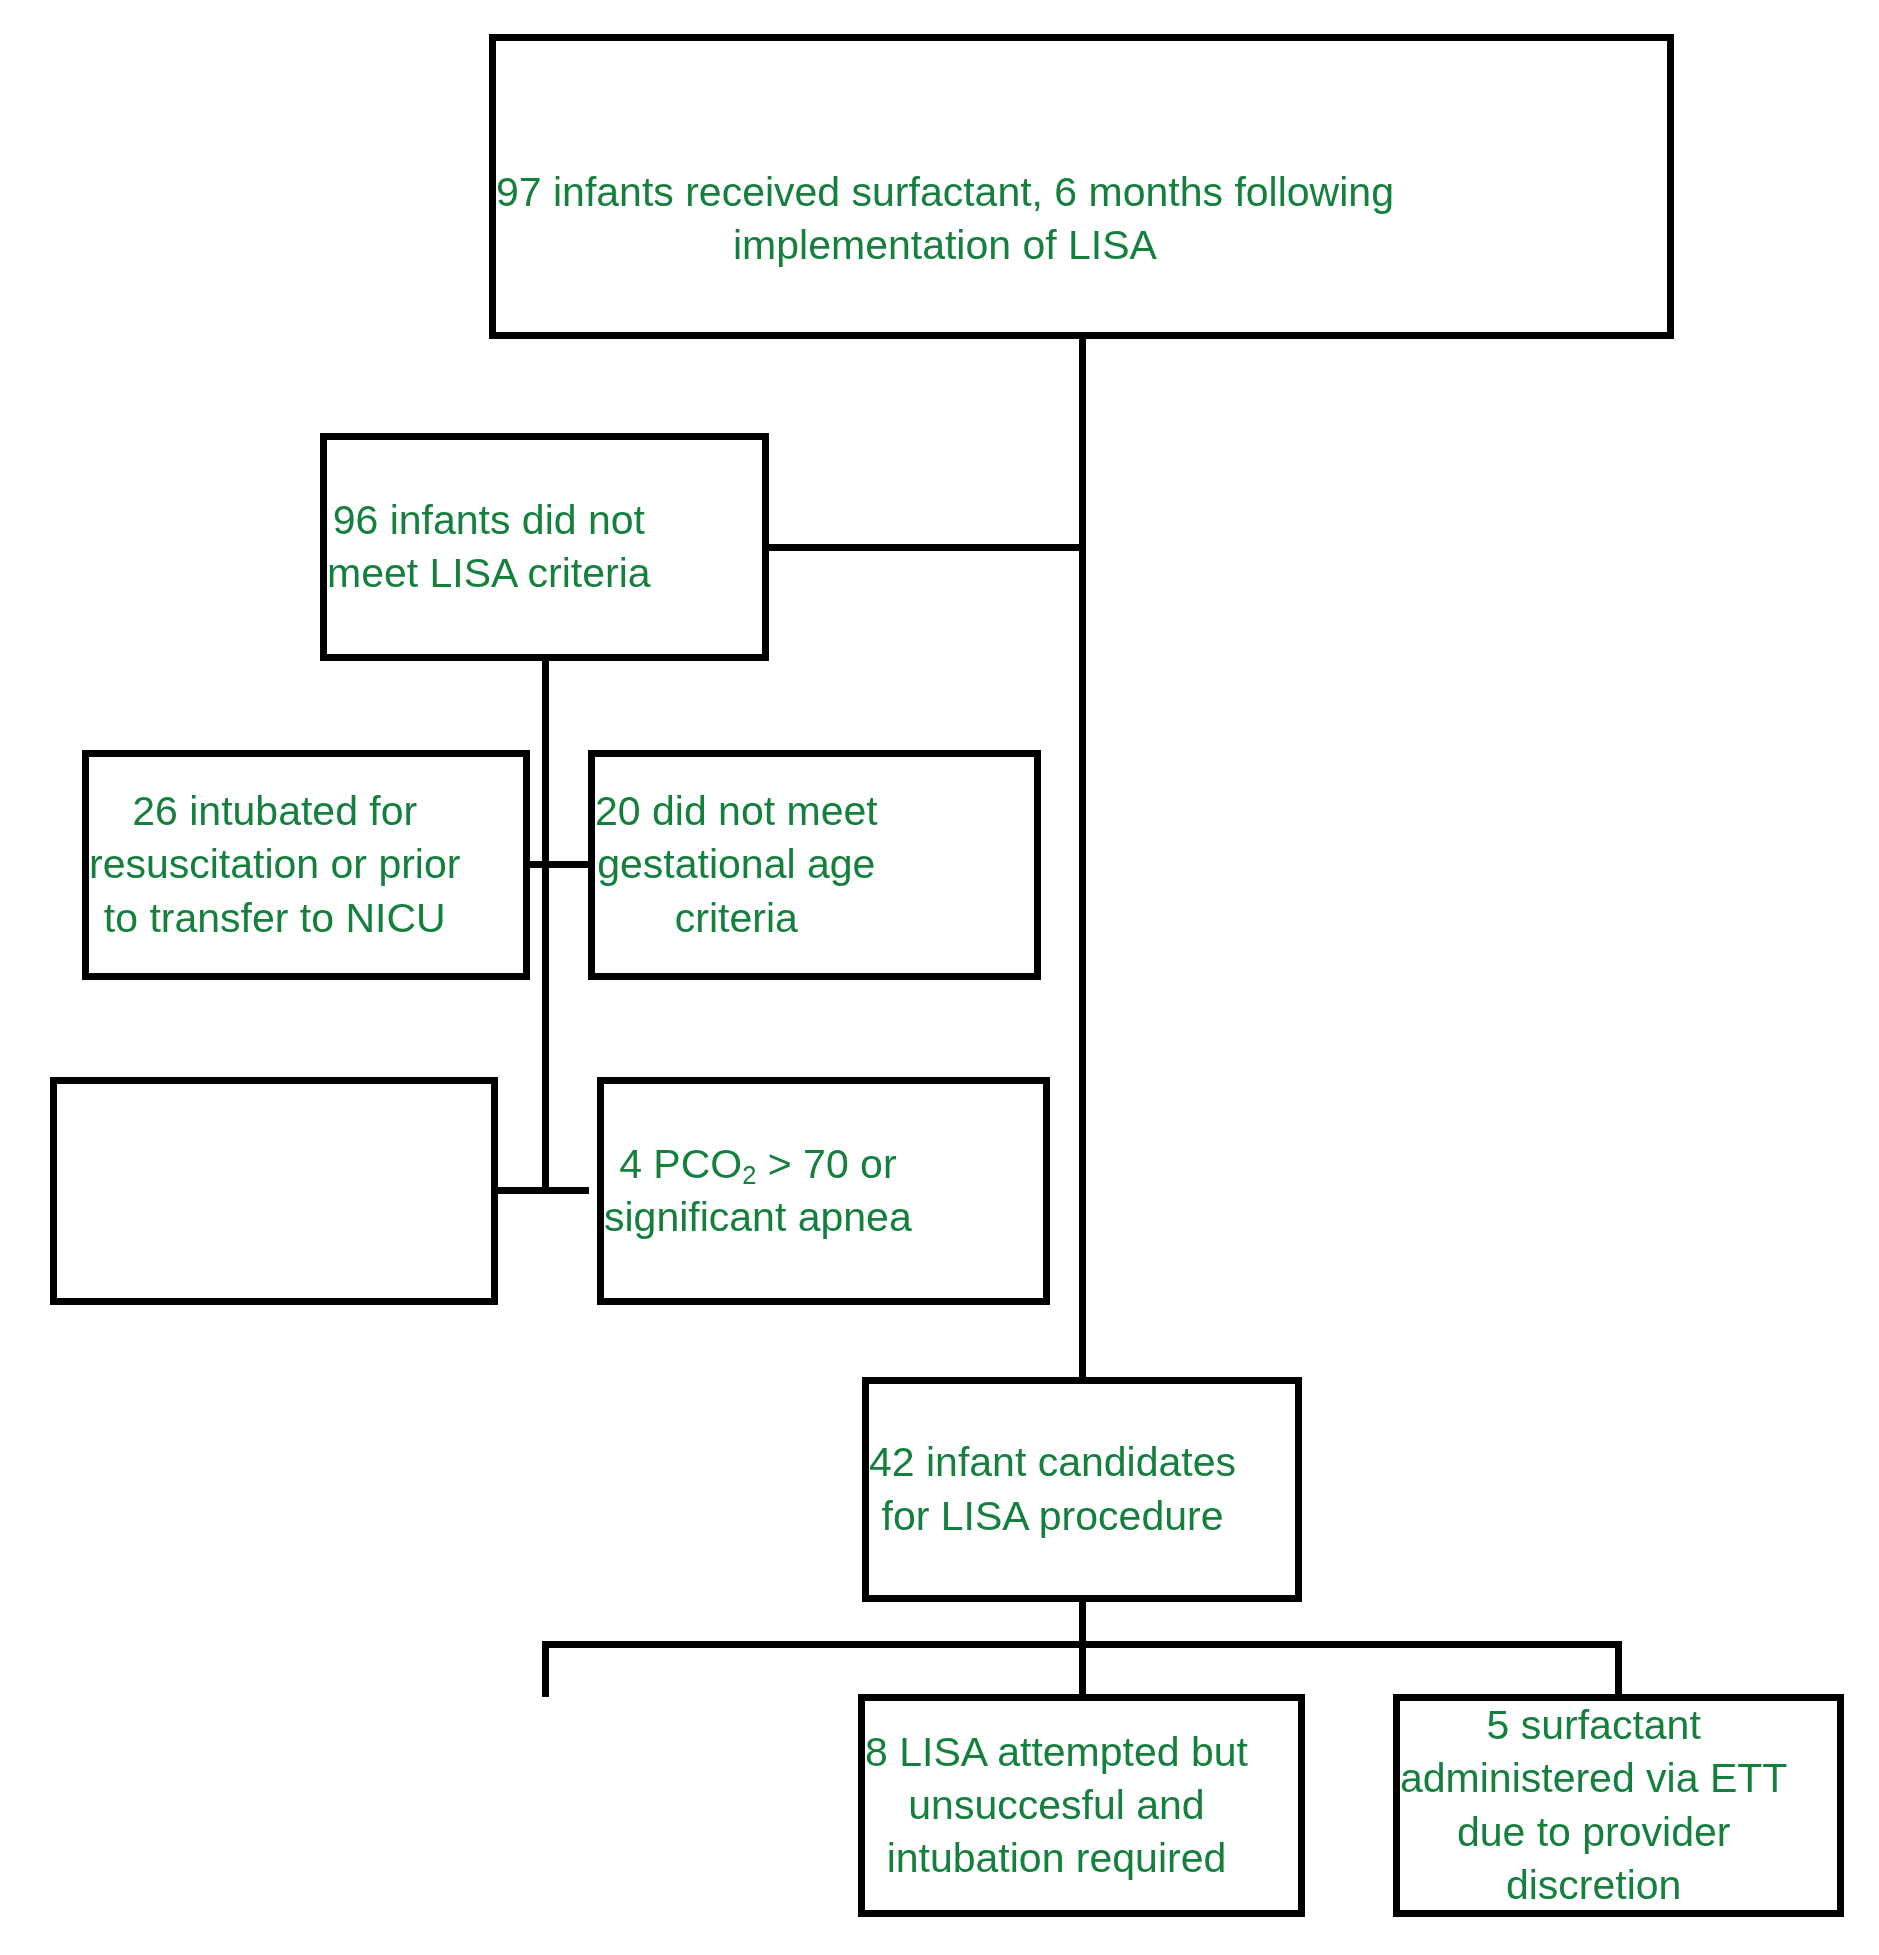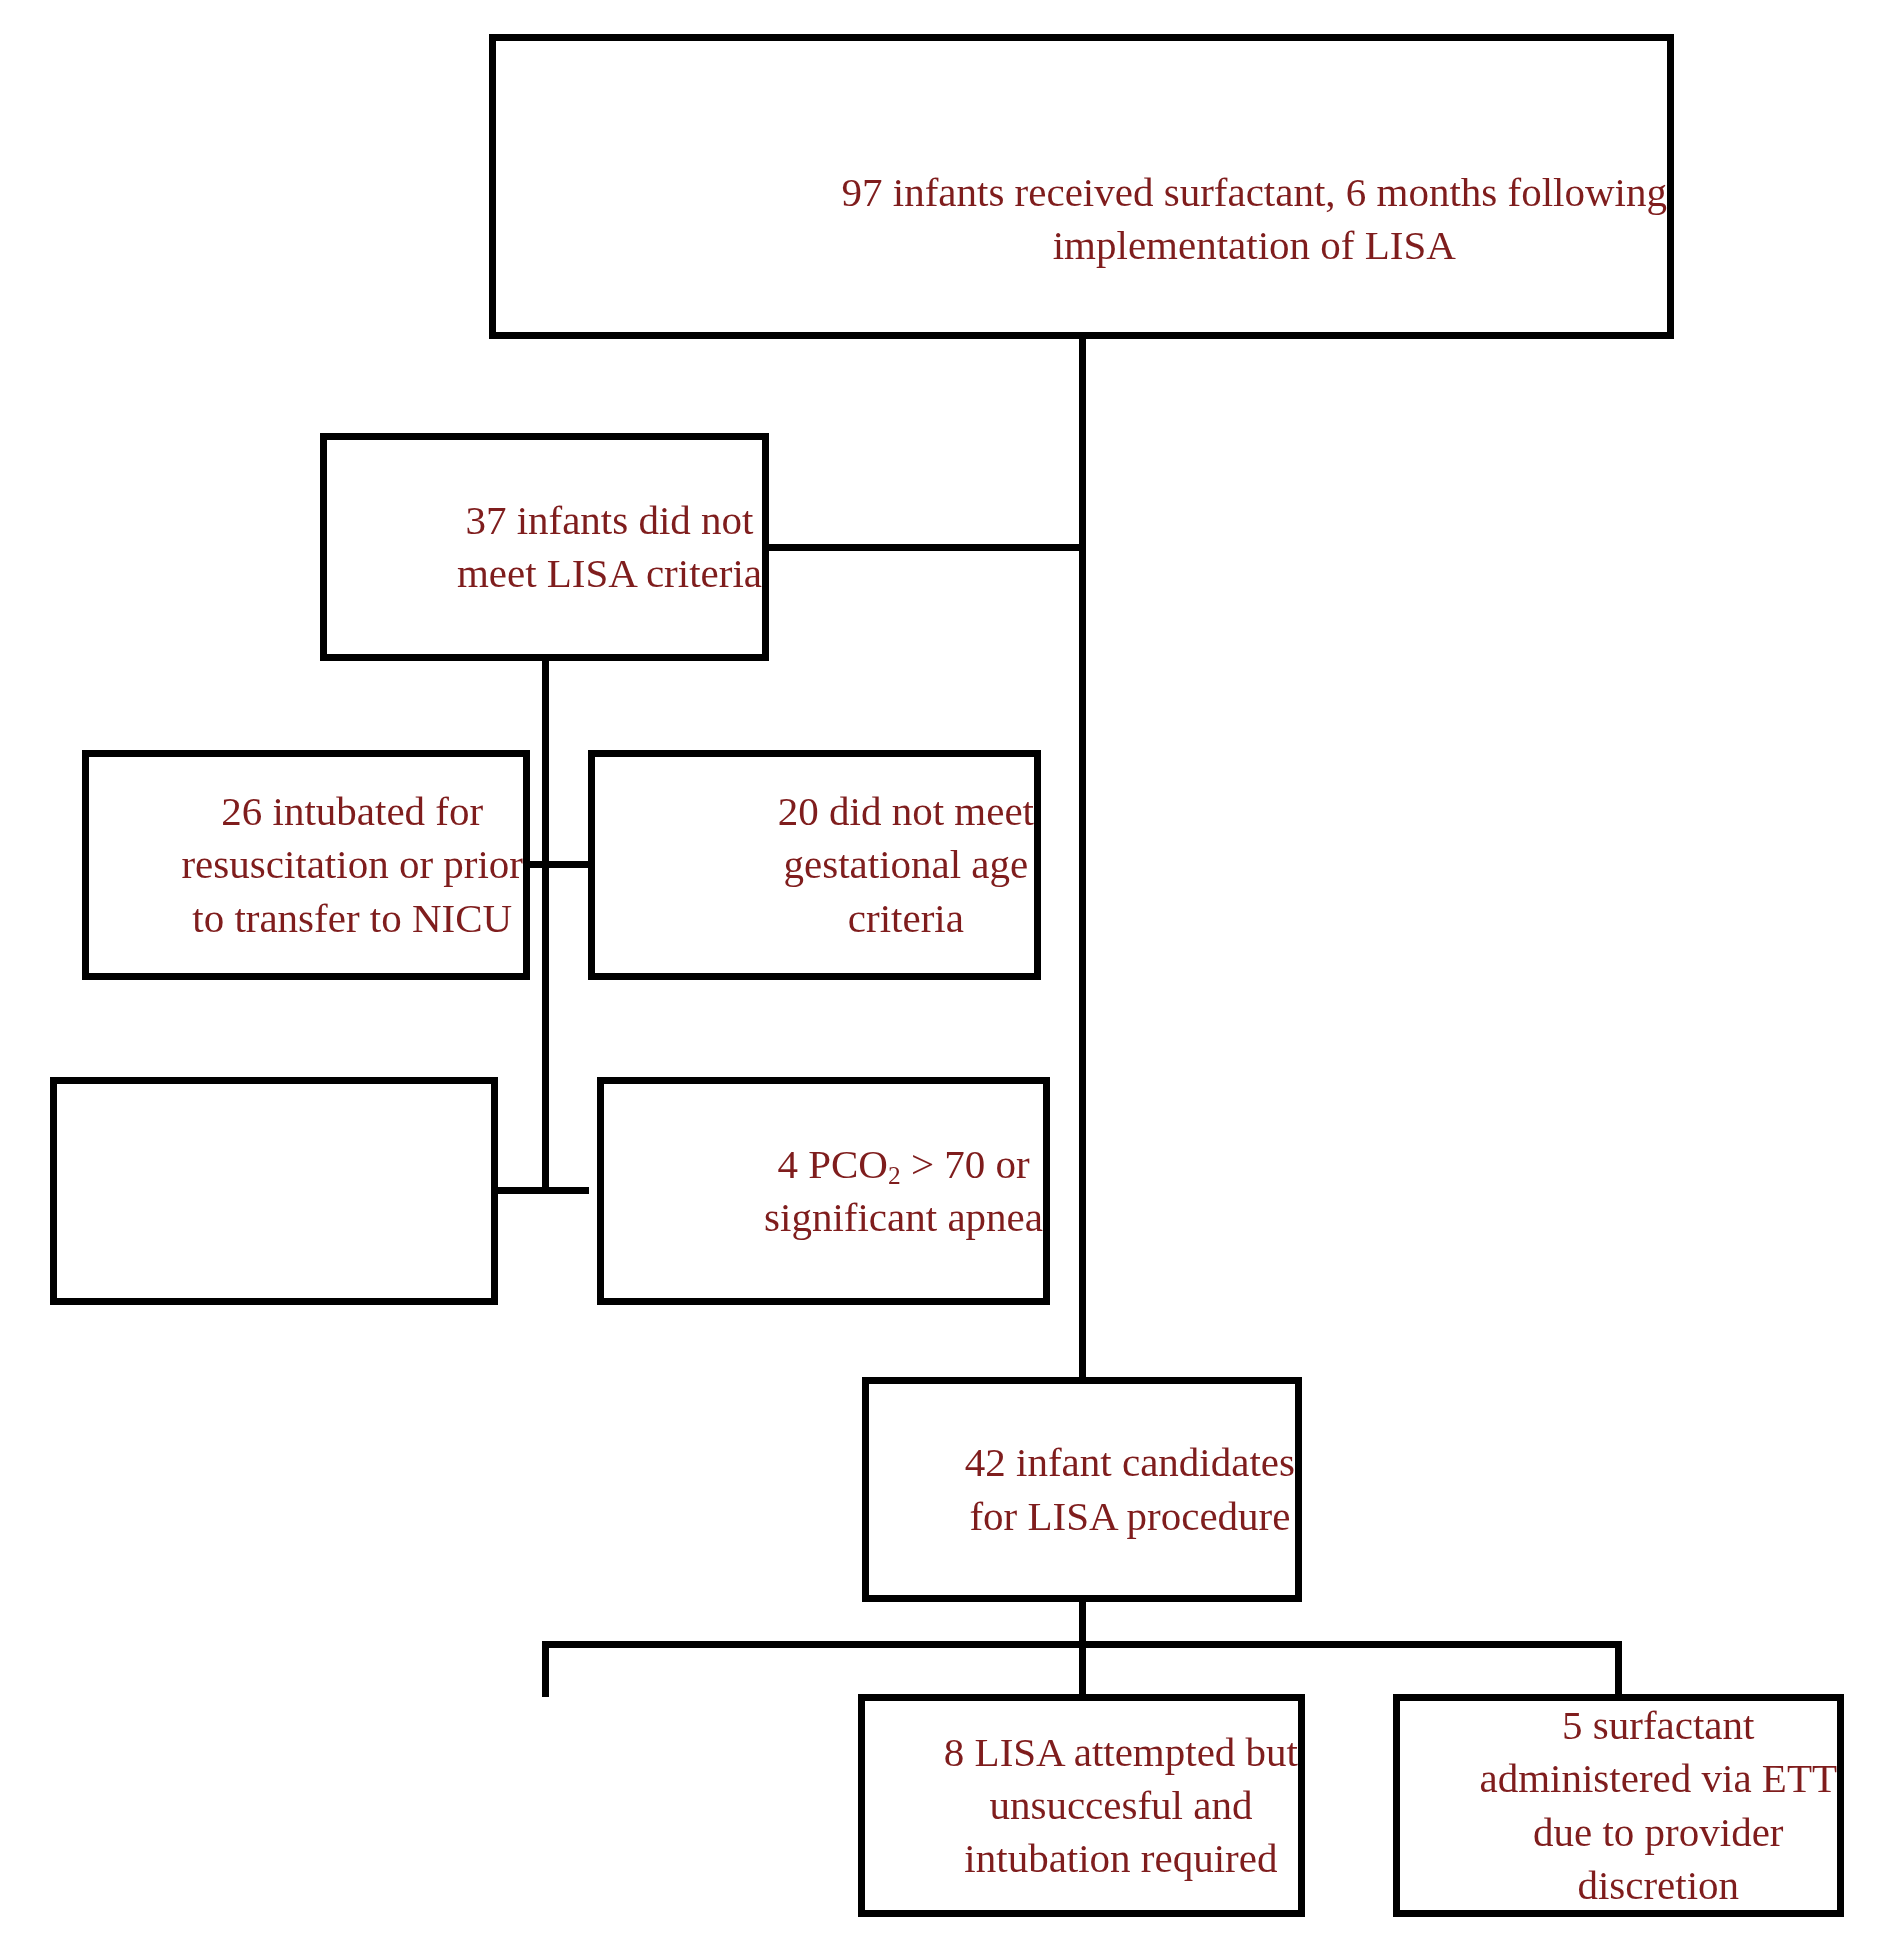--- a/index.html
+++ b/index.html
@@ -11,26 +11,25 @@
     font-family: "Liberation Sans", sans-serif;
     color: #000000;
   }
   .box {
     position: absolute;
     box-sizing: border-box;
     border: 7.1px solid #000000;
     background: #ffffff;
     display: flex;
     align-items: center;
-    justify-content: flex-end;
+    justify-content: flex-start;
     text-align: center;
     font-size: 41px;
     line-height: 1.3;
-    color: #7f1d1d;
-    font-family: Liberation Serif, serif;
+    color: #15803d;
   }
   .box .txt { white-space: pre-line; }
   .line {
     position: absolute;
     background: #000000;
   }
   sub.sb {
     font-size: 0.62em;
     line-height: 0;
     vertical-align: -0.22em;
@@ -50,21 +49,21 @@
   <div class="line" style="left:542px; top:1641px; width:1079px; height:6.5px;"></div>
   <div class="line" style="left:542px; top:1641px; width:6.5px; height:56px;"></div>
   <div class="line" style="left:1615px; top:1641px; width:6.5px; height:56px;"></div>
 
   <div class="box" style="left:489px; top:34px; width:1185px; height:305px; padding-top:65px;">
     <div class="txt">97 infants received surfactant, 6 months following
 implementation of LISA</div>
   </div>
 
   <div class="box" style="left:320px; top:433px; width:449px; height:228px;">
-    <div class="txt">37 infants did not
+    <div class="txt">96 infants did not
 meet LISA criteria</div>
   </div>
 
   <div class="box" style="left:34px; top:750px; width:448px; height:230px;margin-left:48px;">
     <div class="txt">26 intubated for
 resuscitation or prior
 to transfer to NICU</div>
   </div>
 
   <div class="box" style="left:588px; top:750px; width:453px; height:230px;">

